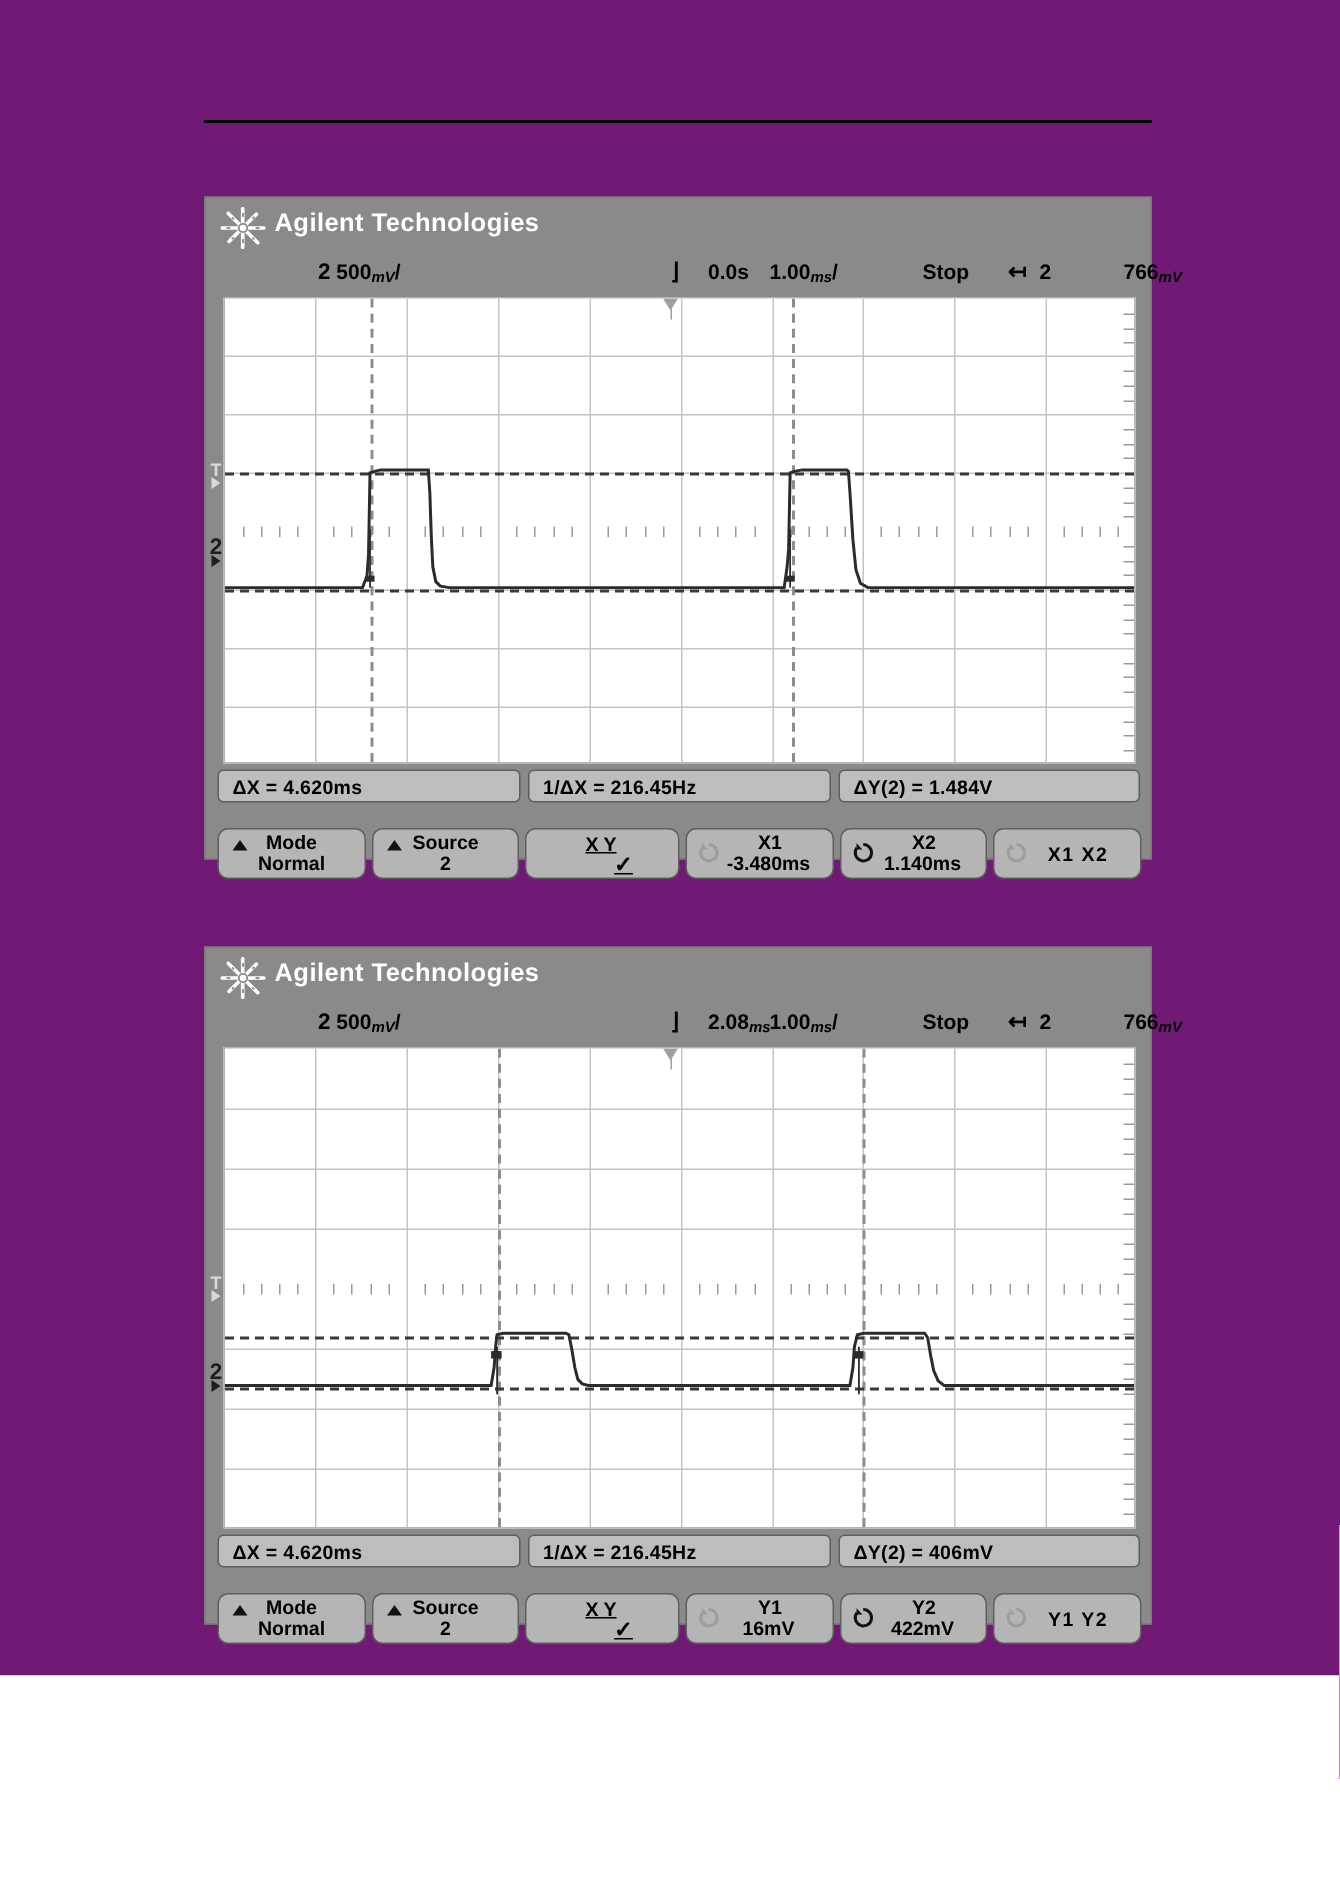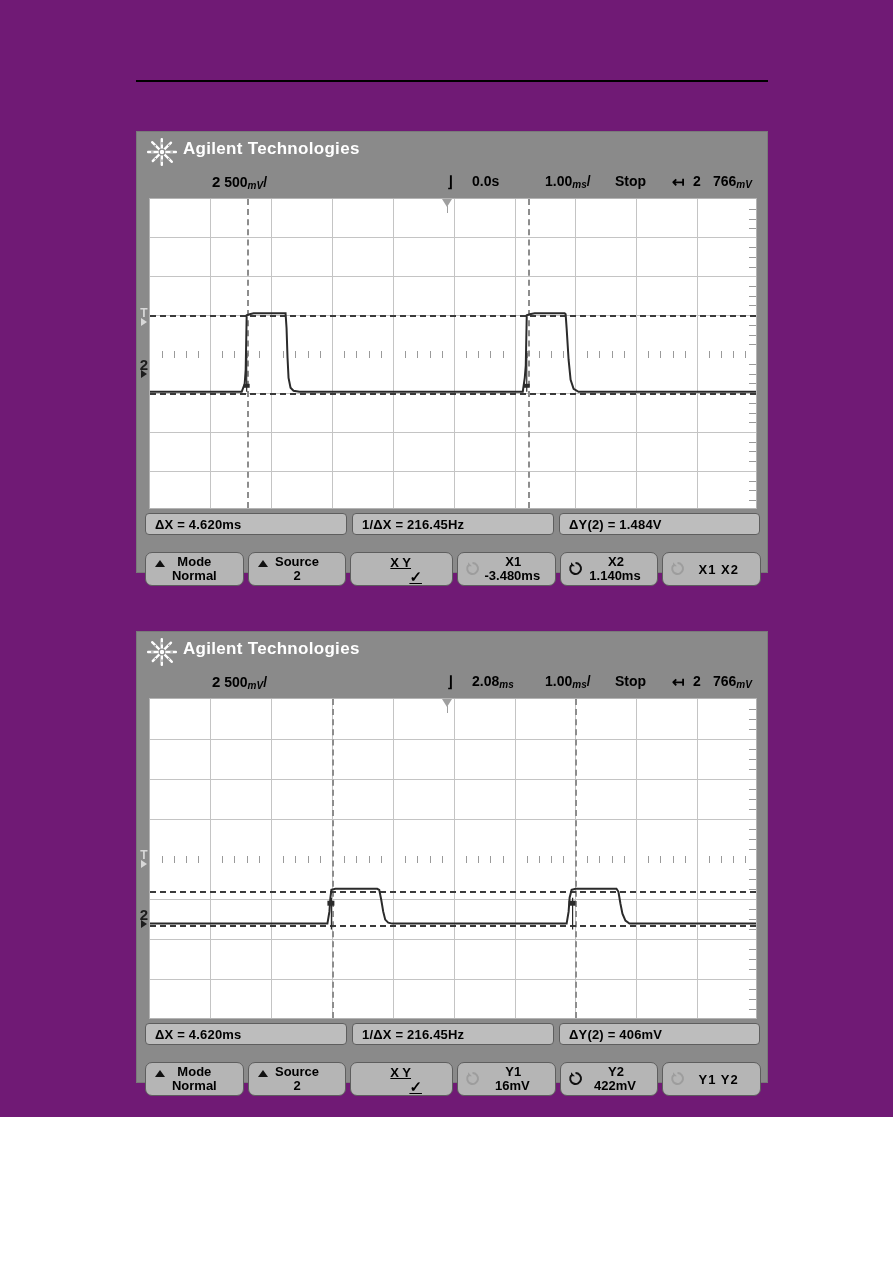--- a/index.html
+++ b/index.html
@@ -90,25 +90,25 @@
     font-size: 10px;
     vertical-align: baseline;
     position: relative;
     top: 2px;
     font-style: italic;
   }
   .ch-num { font-weight: bold; font-size: 15px; }
   .st-chan   { left: 75px; }
   .st-trig   { left: 310px; font-size: 15px; }
   .st-delay  { left: 335px; }
-  .st-tdiv   { left: 408px; }
+  .st-tdiv   { left: 376px; }
   .st-run    { left: 478px; }
   .st-tslope { left: 535px; font-size: 15px; }
   .st-tsrc   { left: 556px; }
-  .st-tlevel { left: 576px; }
+  .st-tlevel { left: 612px; }
 
   
   .grid-wrap {
     position: absolute;
     left: 12px;
     width: 608px;
     background: #ffffff;
     border: 1px solid #b4b4b4;
     overflow: hidden;
   }

